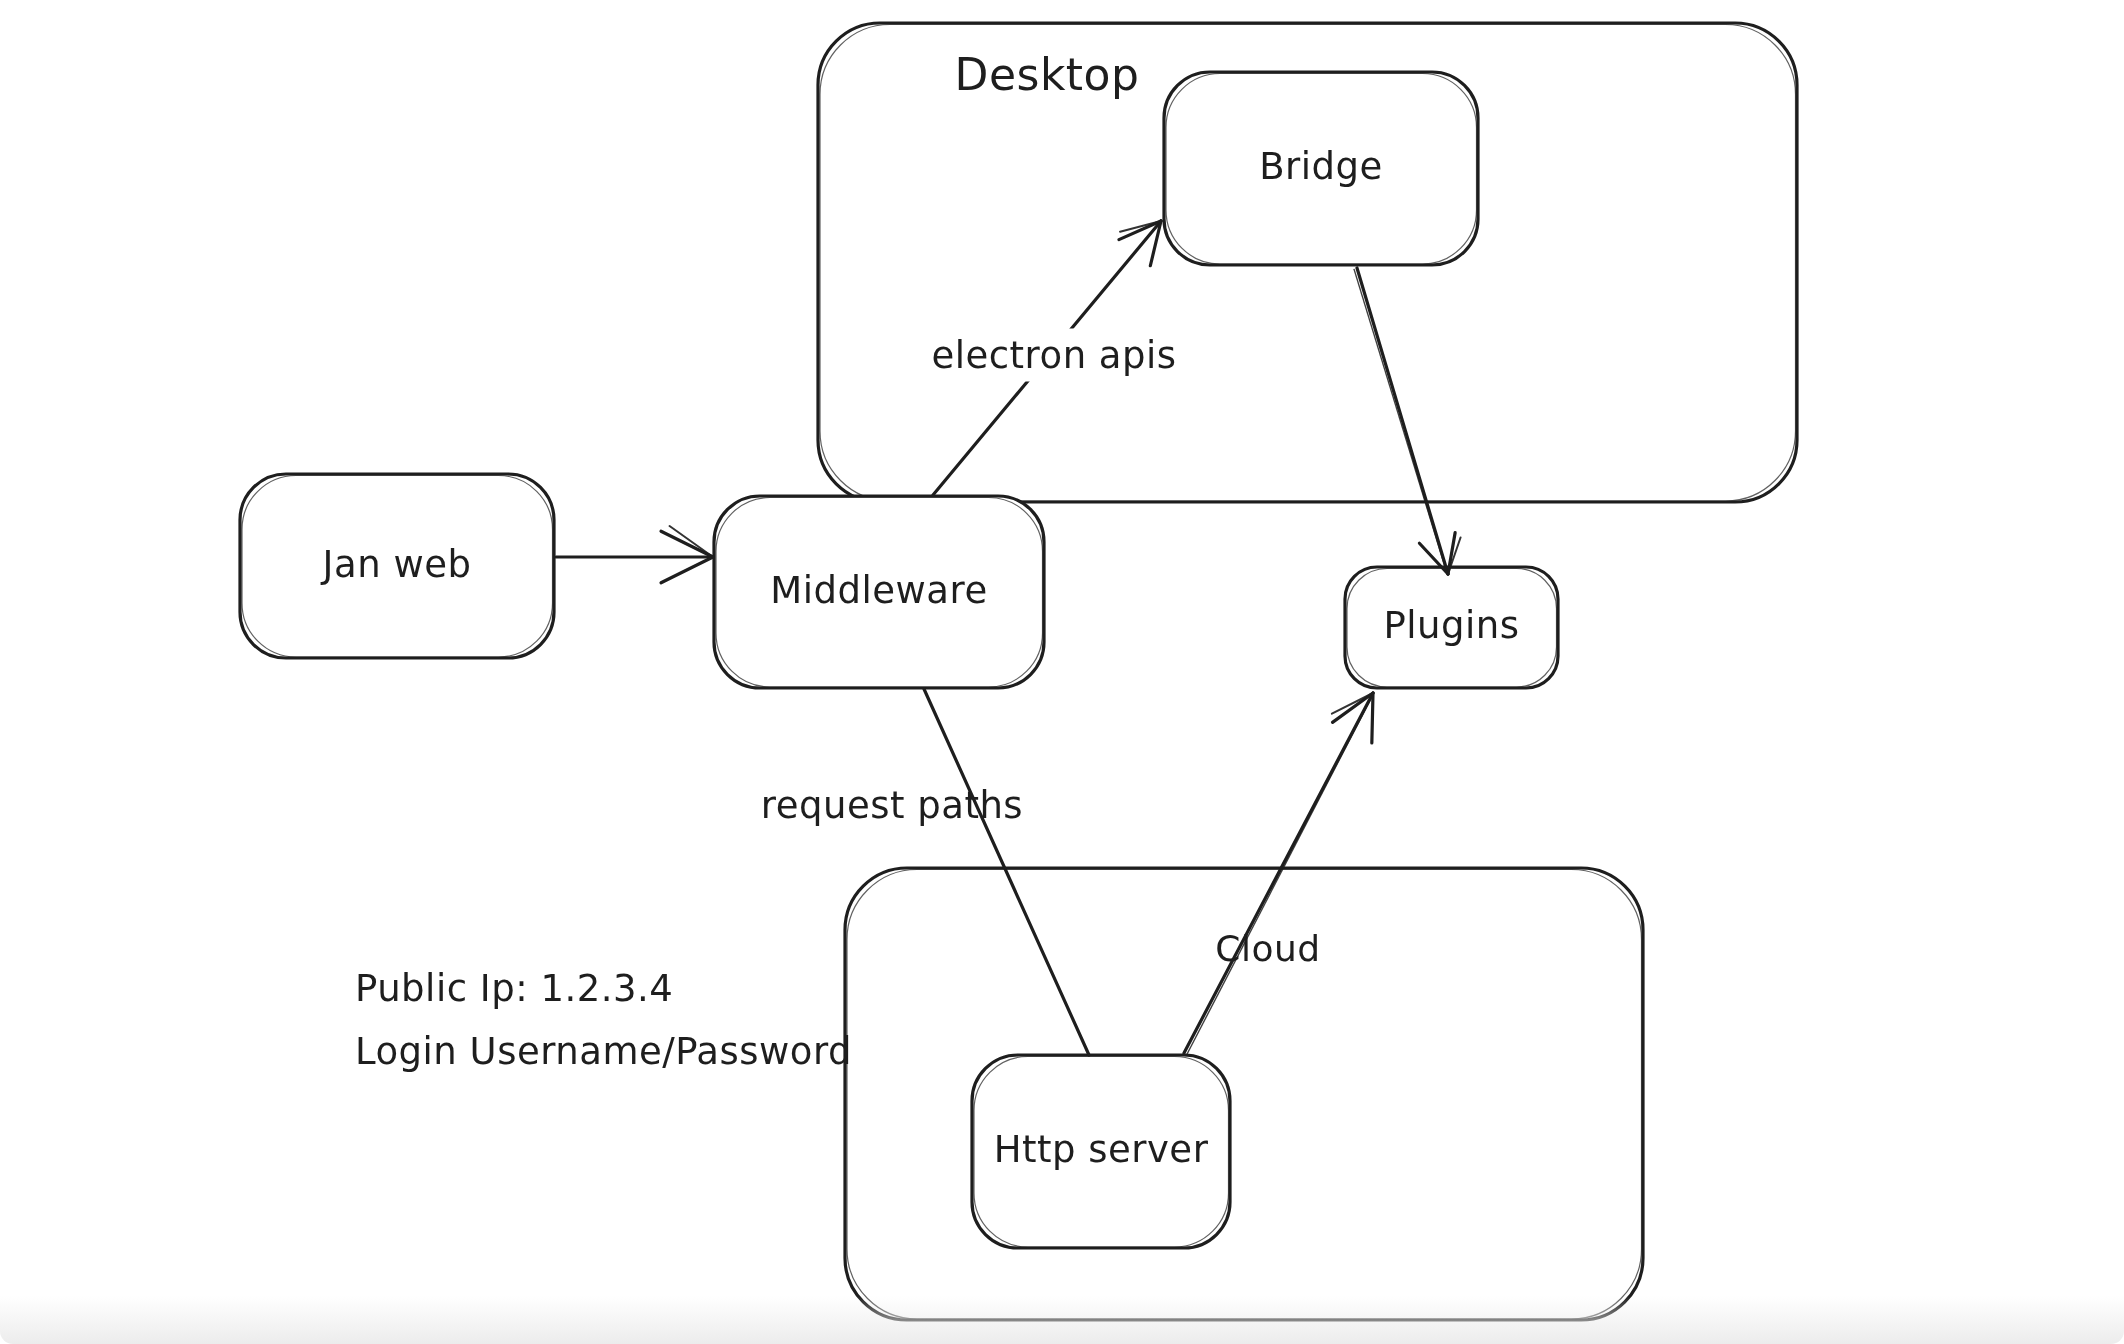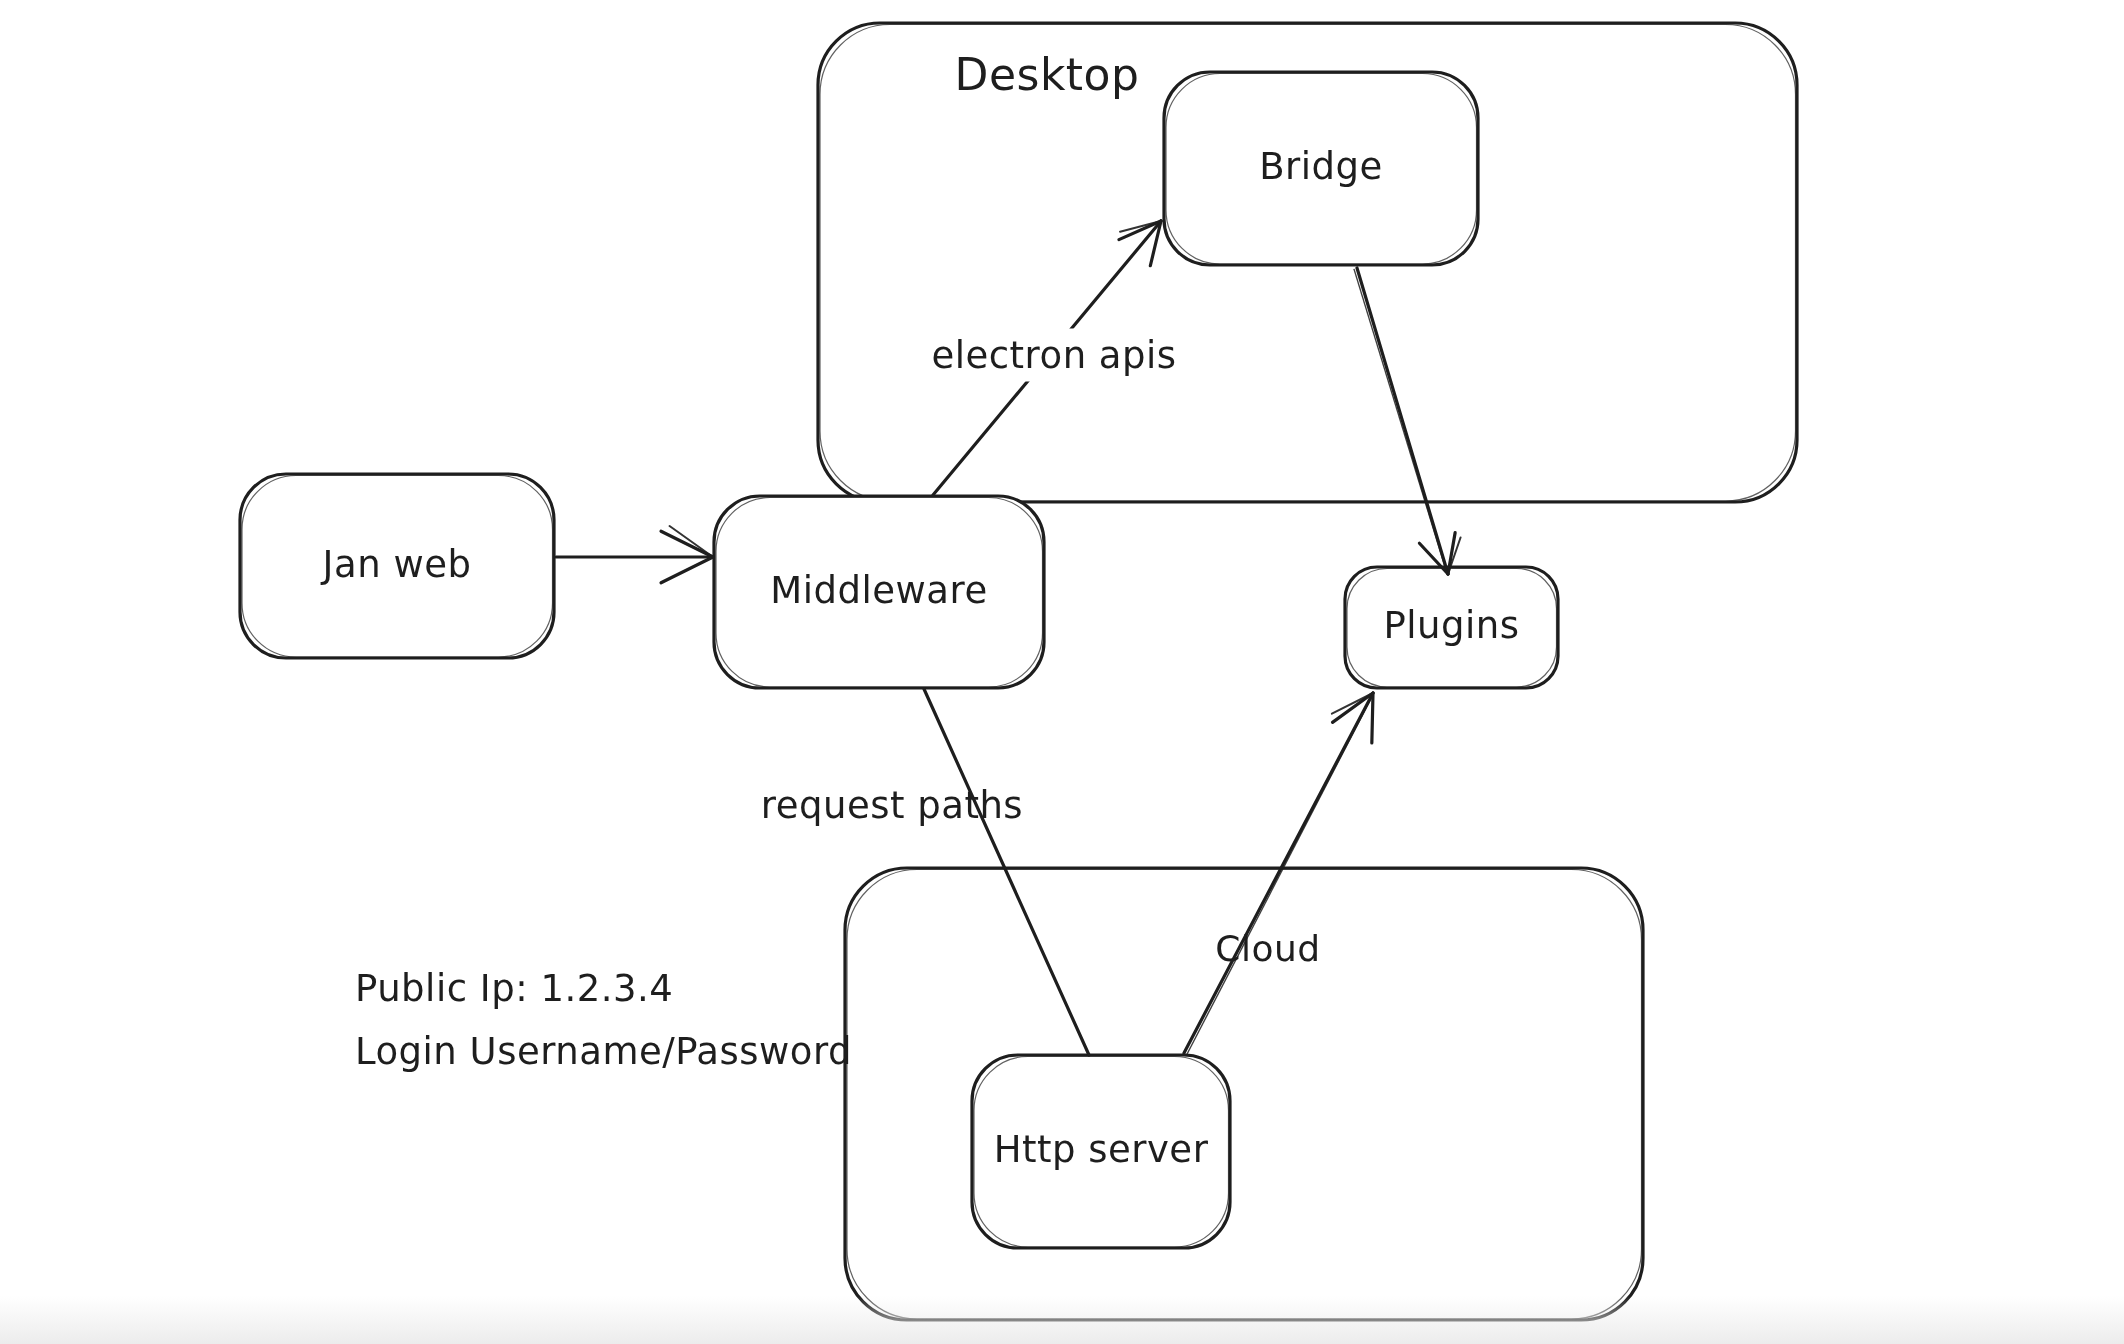--- a/index.html
+++ b/index.html
@@ -2,20 +2,21 @@
 <html><head>
 <meta charset="utf-8">
 <style>
   html, body { margin: 0; padding: 0; background: #ffffff; }
   .stage {
     position: relative;
     width: 2124px;
     height: 1344px;
     background: #ffffff;
     overflow: hidden;
+    border-radius: 13px;
   }
   svg { display: block; }
   .lbl {
     font-family: "DejaVu Sans", "Liberation Sans", sans-serif;
     fill: #1e1e1e;
     letter-spacing: 0.5px;
   }
   .fade {
     position: absolute;
     left: 0; right: 0; bottom: 0;

